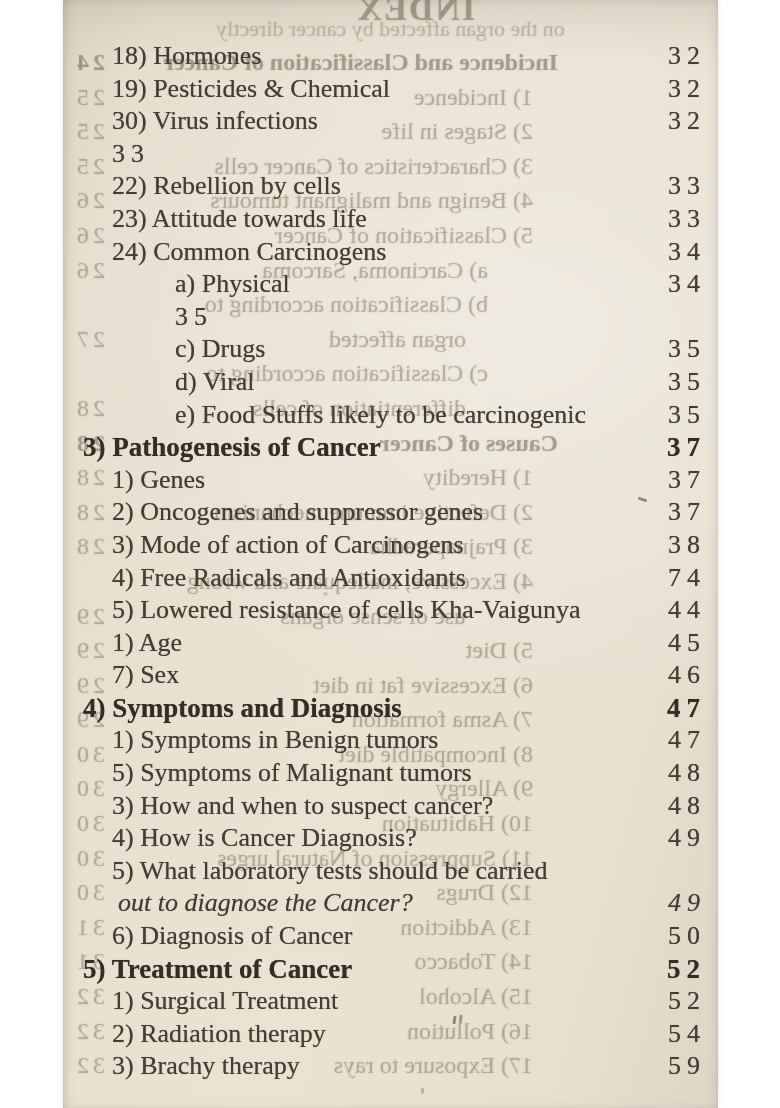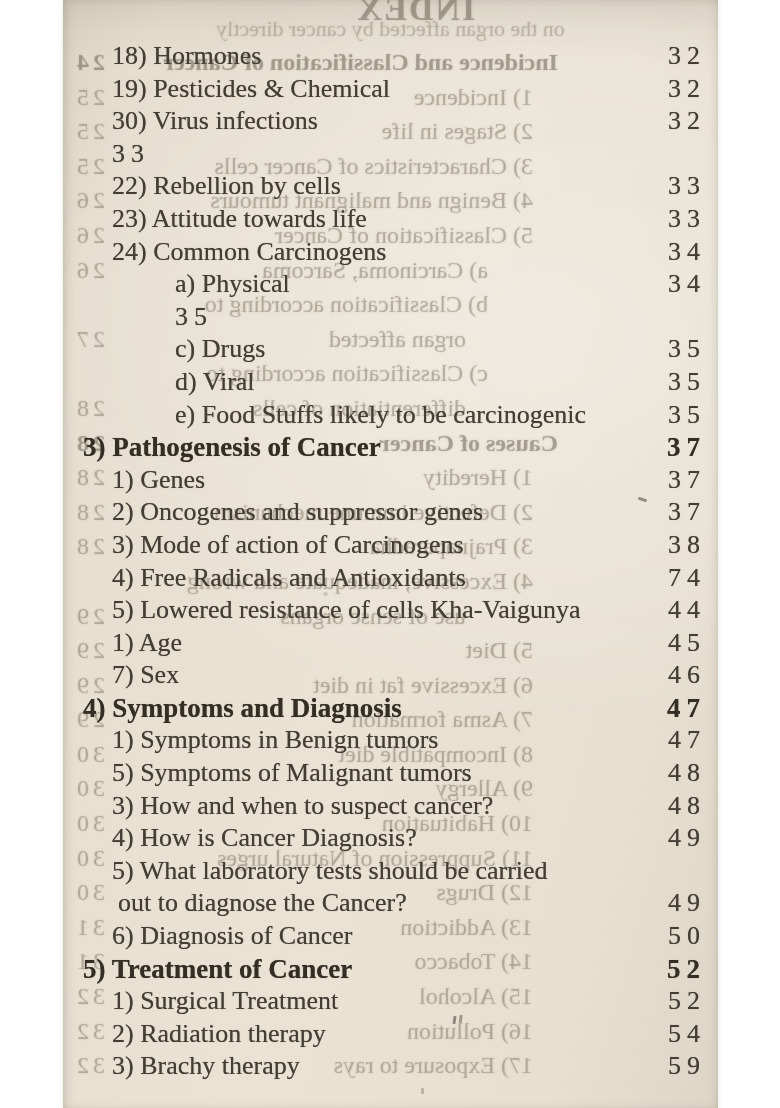--- a/index.html
+++ b/index.html
@@ -53,21 +53,21 @@
     color:#433d34;
     text-shadow:0 0 0.7px rgba(58,52,43,0.65);
     font-size:26px;
   }
   .row{display:flex;justify-content:space-between;align-items:baseline;
        height:32.6px;line-height:32.6px;padding-right:12px;white-space:nowrap;}
   .row .num{letter-spacing:6px;flex-shrink:0;}
   .lvl0{padding-left:20px;font-weight:bold;font-size:27px;color:#332d24;gap:32px;}
   .lvl1{padding-left:49px;gap:48px;}
   .lvl2{padding-left:112px;}
-  .lvl3{padding-left:55px;}
+  .lvl3{padding-left:55px;font-style:italic;}
   
   .speck{position:absolute;background:rgba(70,62,52,0.55);border-radius:1px;}
   .speck.a{left:575px;top:498px;width:9px;height:3px;transform:rotate(18deg);}
   .speck.b{left:390px;top:1016px;width:3px;height:8px;transform:rotate(8deg);box-shadow:6px -2px 0 rgba(70,62,52,0.45);}
   .speck.c{left:358px;top:1088px;width:3px;height:6px;opacity:.5;}
   .speck.d{left:260px;top:592px;width:5px;height:4px;opacity:.35;border-radius:50%;}
 </style>
 </head>
 <body>
 

